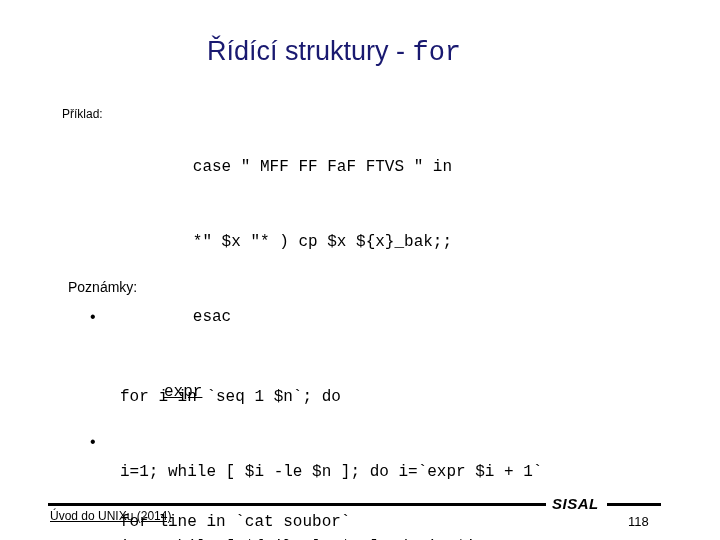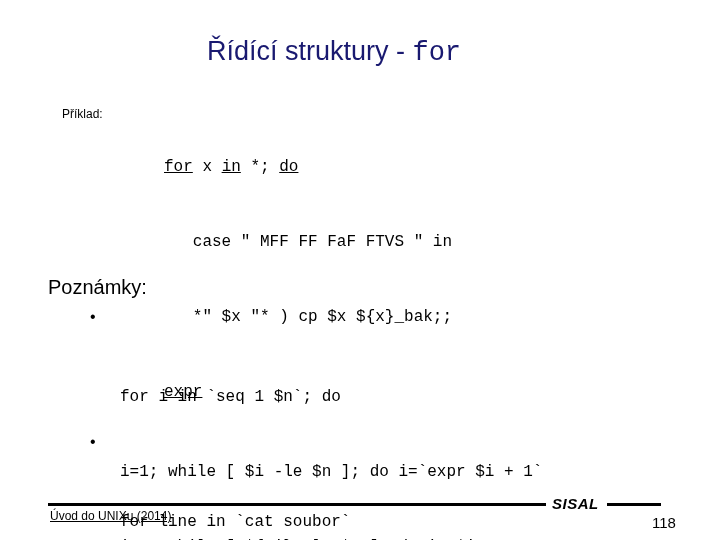--- a/index.html
+++ b/index.html
@@ -59,23 +59,23 @@
   }
   #example-code .ln {
     display: block;
     white-space: pre;
   }
   .u { text-decoration: underline; }
 
   
   #notes-heading {
     position: absolute;
-    left: 48px;
+    left: 68px;
     top: 276px;
-    font-size: 20px;
+    font-size: 14px;
     line-height: 22px;
     white-space: nowrap;
   }
   #notes-list {
     position: absolute;
     left: 60px;
     top: 305px;
     width: 640px;
   }
   .note-item {
@@ -145,38 +145,37 @@
     left: 50px;
     top: 509px;
     font-size: 12px;
     white-space: nowrap;
     text-decoration: underline;
   }
   #footer-pagenum {
     position: absolute;
     left: 628px;
     top: 514px;
-    font-size: 15px;
-    white-space: nowrap;
-    margin-left: 24px;
+    font-size: 13px;
+    white-space: nowrap;
   }
 </style>
 </head>
 <body>
 
 <div id="slide-title" style="color: rgb(25, 25, 112);"><span>Řídící struktury - </span><span class="mono">for</span></div>
 
 <div id="example-block">
 
   <div id="example-label">Příklad:</div>
 
   <div id="example-code">
-    <span class="ln"><span class="u">for</span><span> x </span><span class="u">in</span><span> *; </span><span class="u">do</span></span>
     <span class="ln">   case " MFF FF FaF FTVS " in</span>
     <span class="ln">   *" $x "* ) cp $x ${x}_bak;;</span>
+    <span class="ln">   esac</span>
     <span class="ln"><span class="u">expr</span></span>
   </div>
 </div>
 
 <div id="notes-heading">Poznámky:</div>
 
 <div id="notes-list">
 
   <div class="note-item" id="note-1">
     <span class="note-bullet">•</span>

